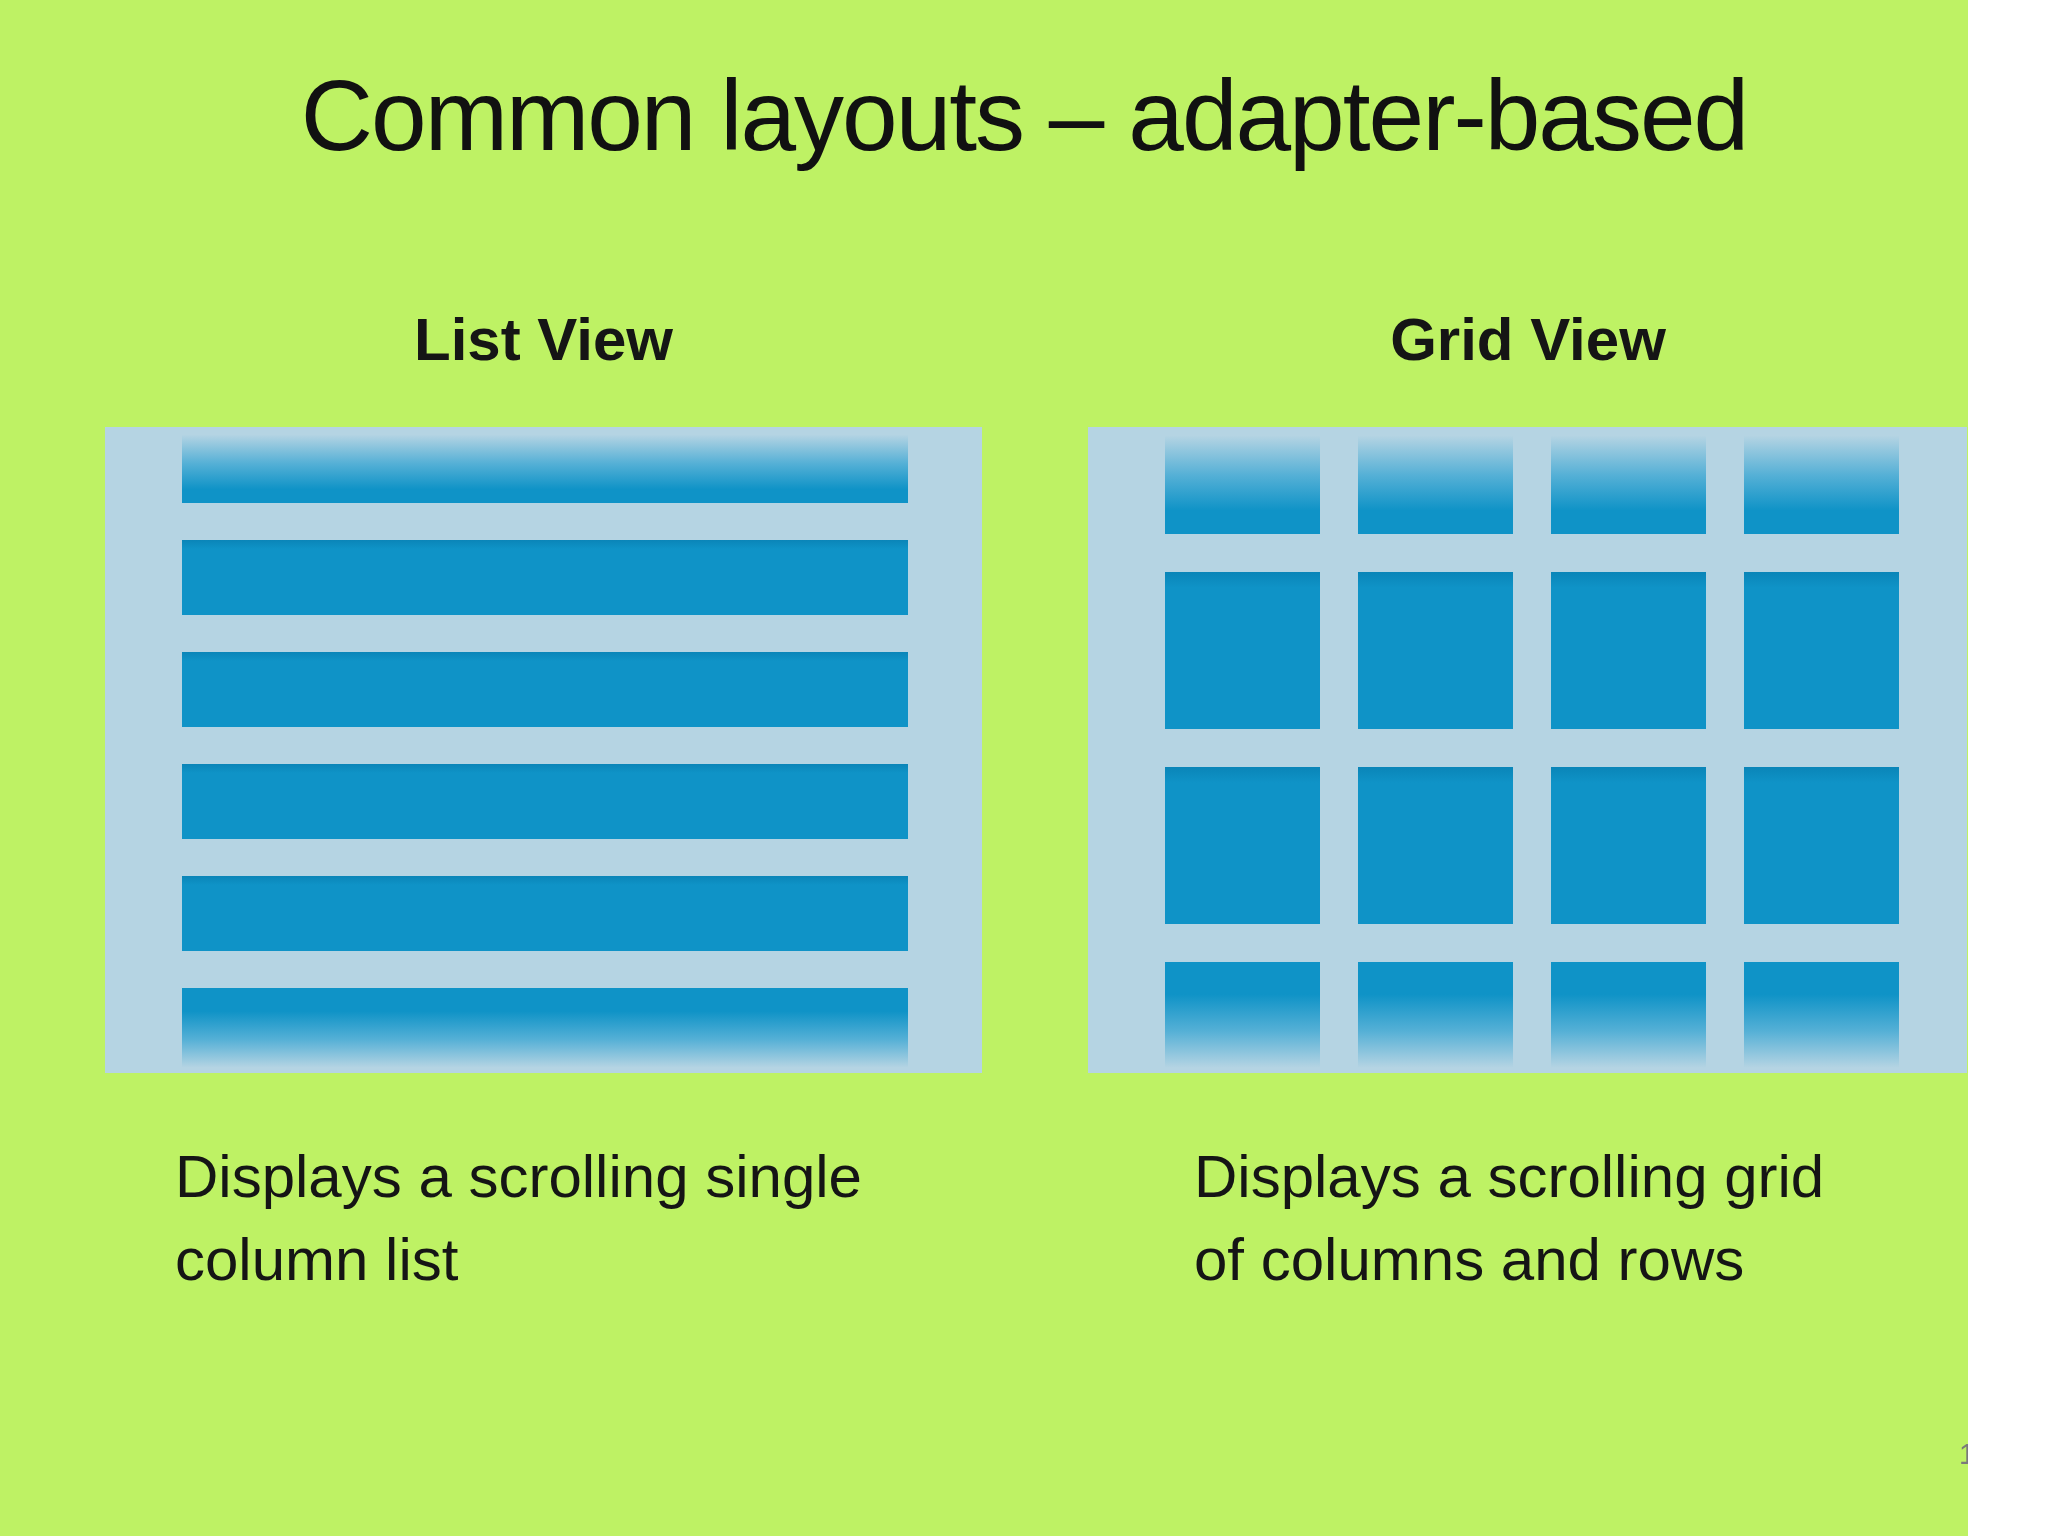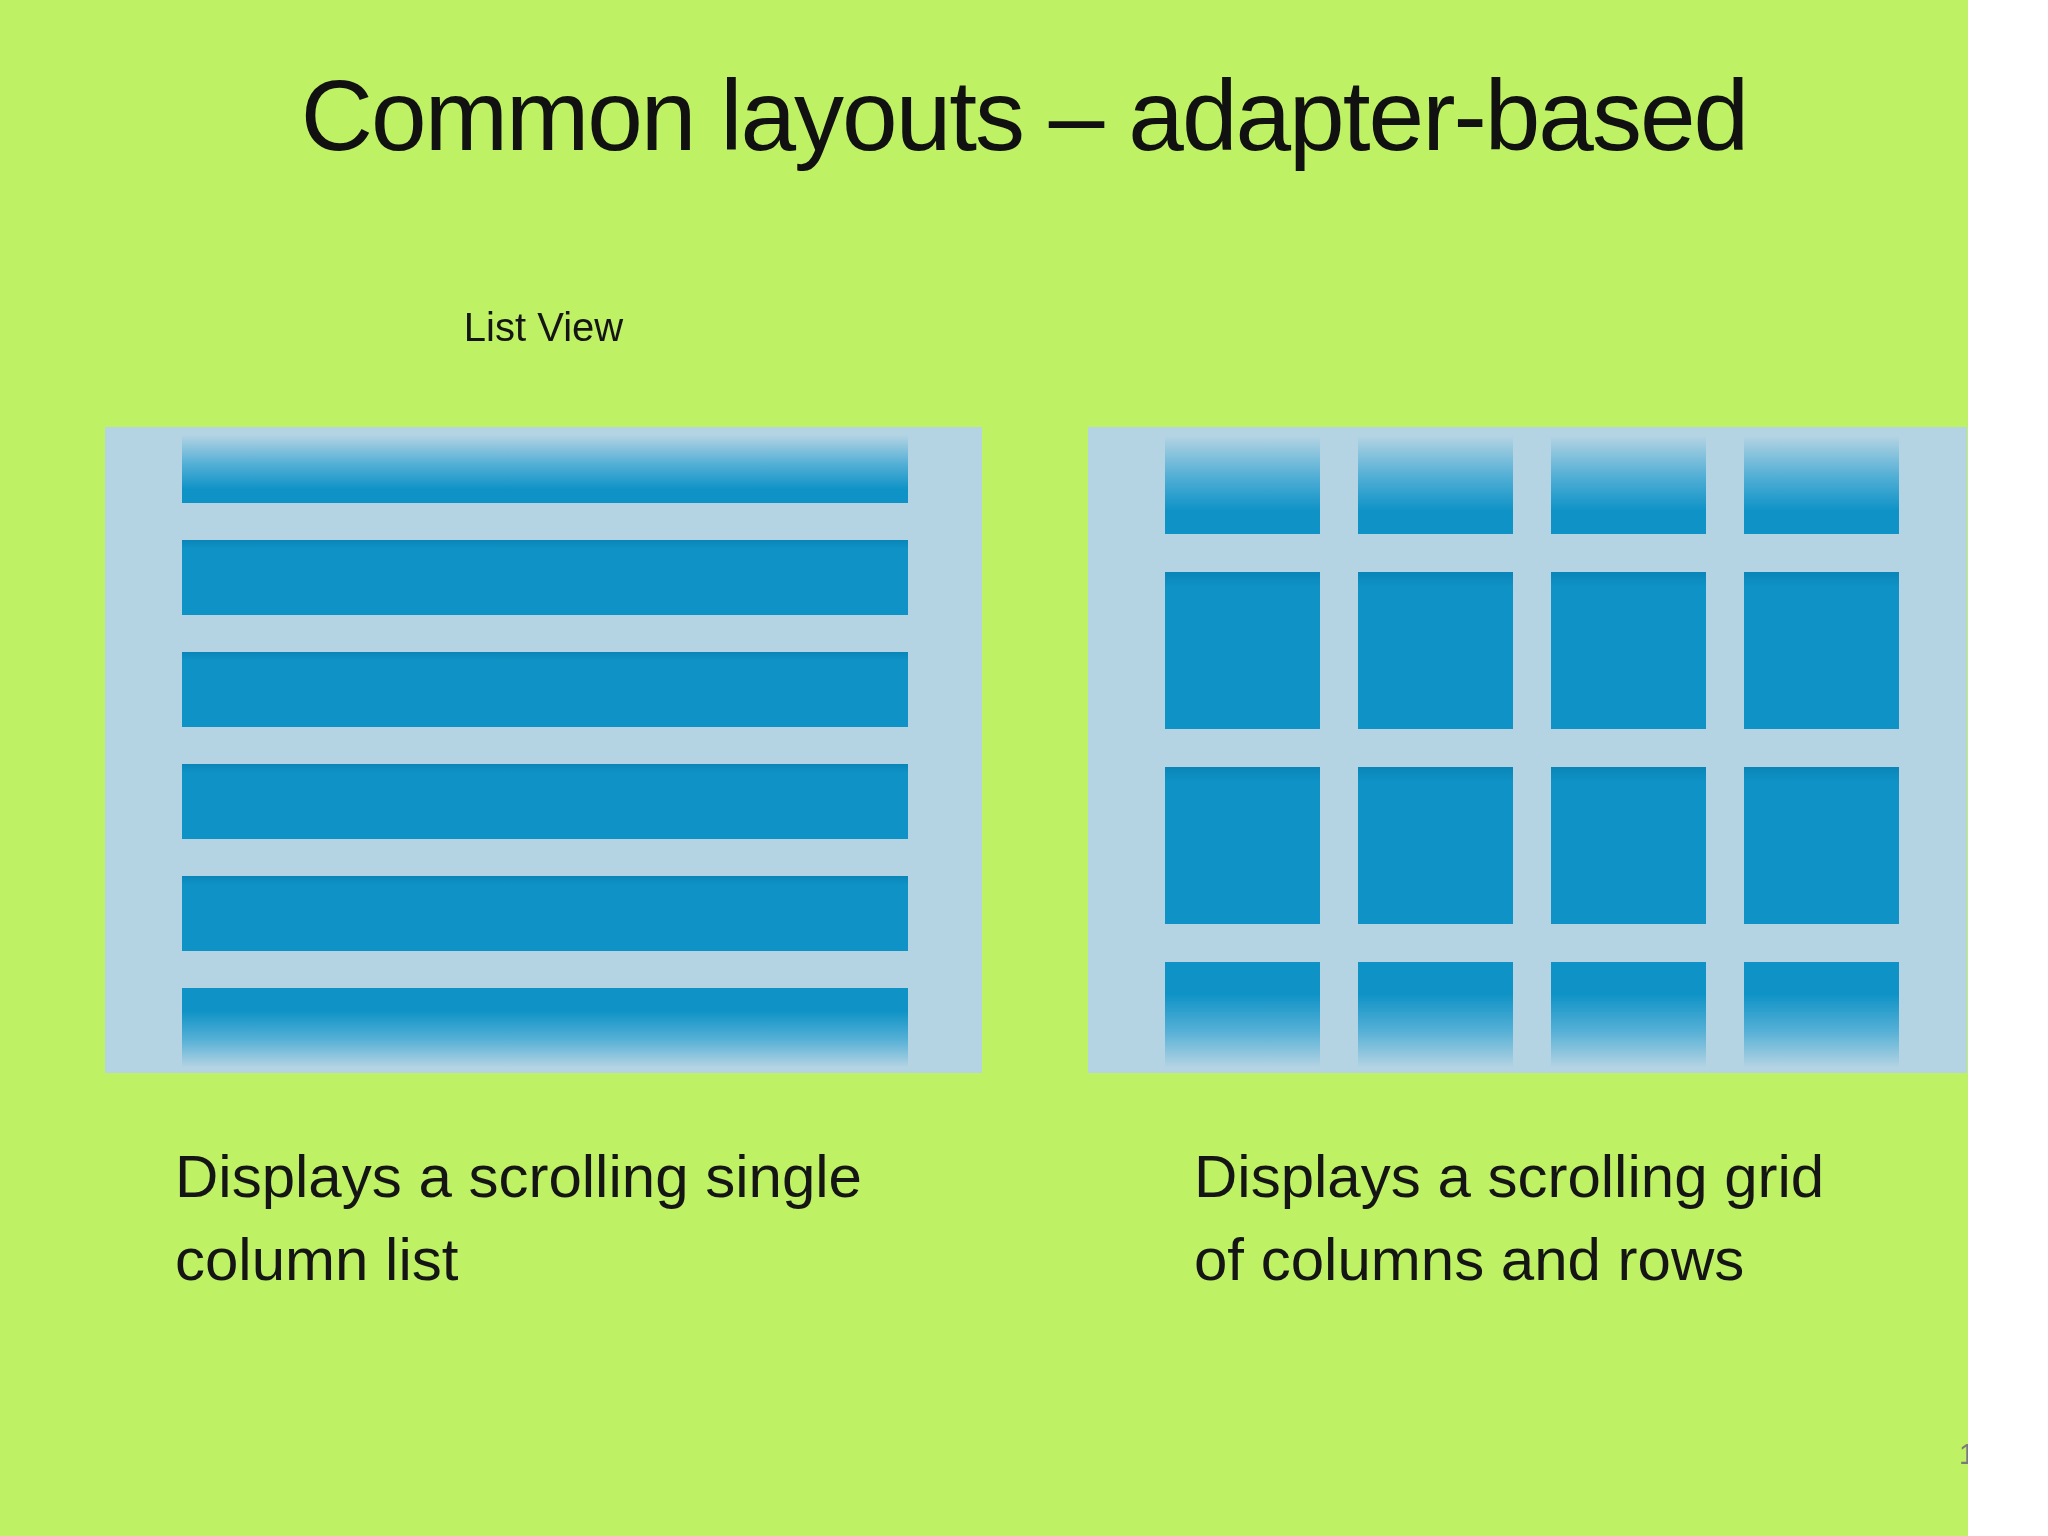--- a/index.html
+++ b/index.html
@@ -24,22 +24,22 @@
     font-size: 100px;
     font-weight: 400;
     letter-spacing: -2px;
     color: #111111;
     white-space: nowrap;
   }
   .view-label {
     position: absolute;
     top: 305px;
     text-align: center;
-    font-size: 40px;
-    font-weight: 400;
+    font-size: 60px;
+    font-weight: 700;
     color: #151515;
   }
   .view-label.list  { left: 105px;  width: 877px; }
   .view-label.grid  { left: 1089px; width: 878px; }
 
   .panel {
     position: absolute;
     top: 427px;
     height: 646px;
     background: var(--panel);
@@ -108,20 +108,21 @@
 </style>
 </head>
 <body>
 
 <div class="slide">
 
   <div class="title">Common layouts – adapter-based</div>
 
   <div class="view-label list">List View</div>
 
+  <div class="view-label grid">Grid View</div>
 
   <div class="panel list-panel" id="listPanel">
       <div class="list-bar fade-top"></div>
       <div class="list-bar"></div>
       <div class="list-bar"></div>
       <div class="list-bar"></div>
       <div class="list-bar"></div>
       <div class="list-bar fade-bottom"></div>
     </div>
 

